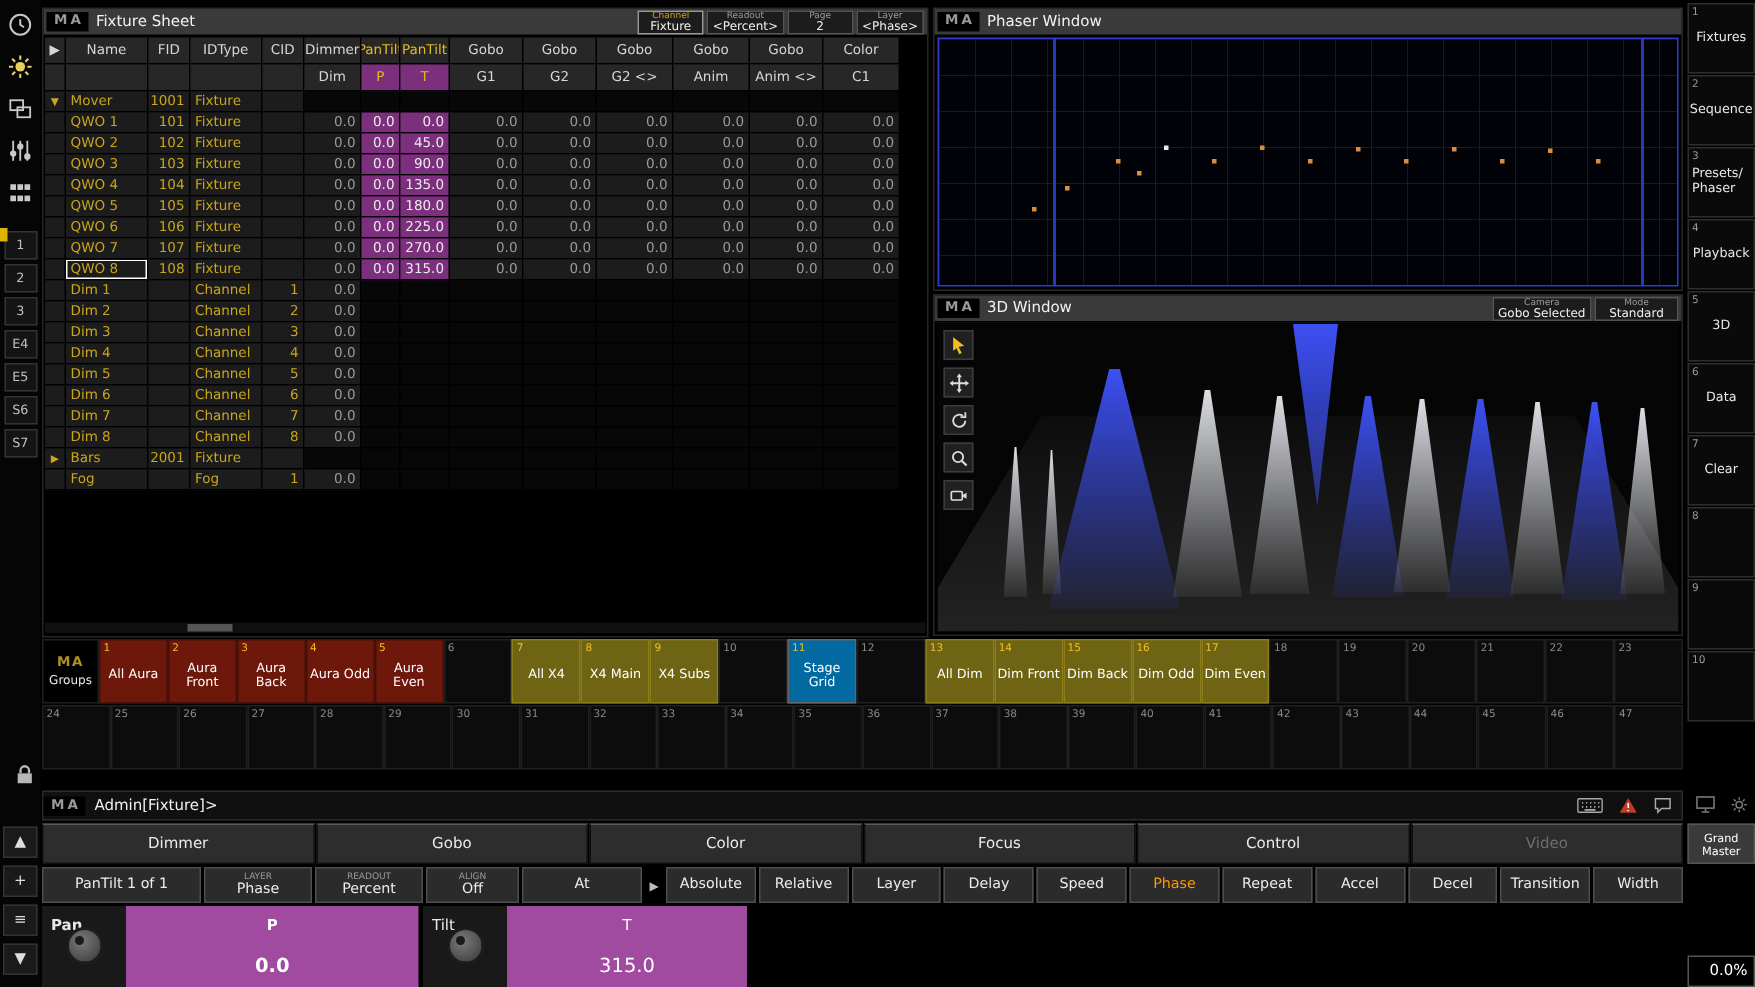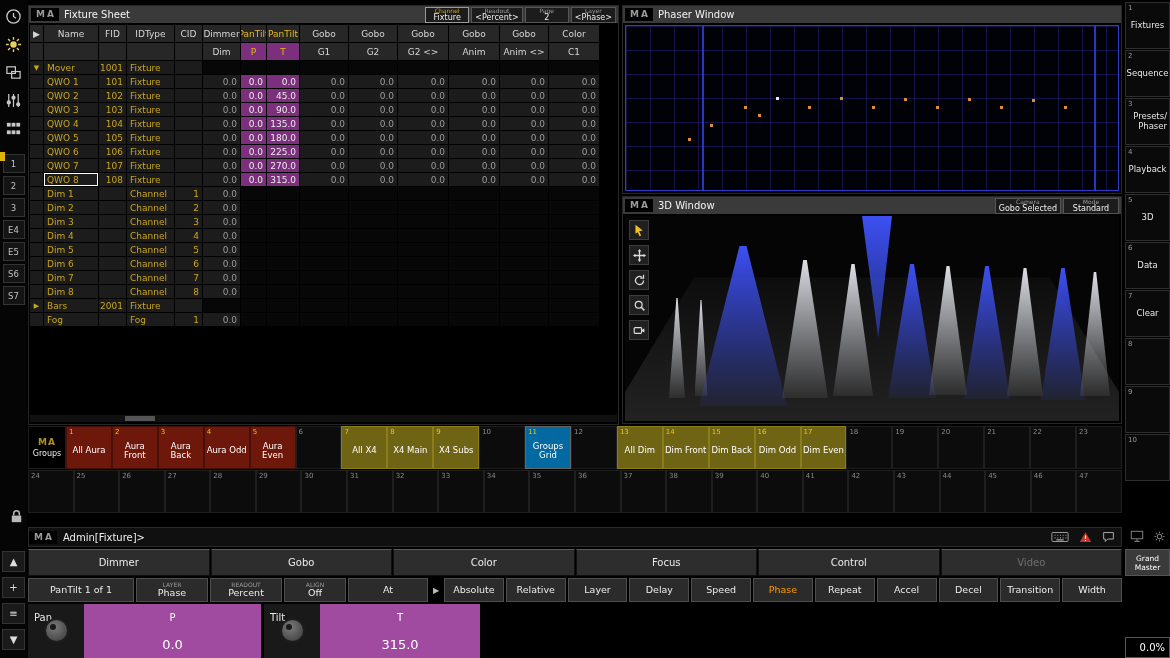--- a/index.html
+++ b/index.html
@@ -67,21 +67,21 @@
   .beam.up{background:linear-gradient(to top,rgba(64,84,255,.45),rgba(64,84,255,.95));}
   #w3d-toolbar{position:absolute;left:4px;top:4px;display:flex;flex-direction:column;gap:5px;}
   .vtb{width:20px;height:20px;background:#202020;border:1px solid #3c3c3c;display:flex;align-items:center;justify-content:center;}
   .vtb svg{width:13px;height:13px;}
   #w3d .tbtn{min-width:56px;}
 
   
   #right-sidebar{position:absolute;left:1125px;top:2px;width:45px;}
   .scell{height:47px;border:1px solid #2e2e2e;margin-bottom:1px;position:relative;background:#0a0a0a;}
   .scell .num{position:absolute;top:1px;left:2px;font-size:7px;color:#999;}
-  .scell .lbl{position:absolute;inset:0;display:flex;align-items:center;justify-content:center;text-align:right;font-size:8.5px;color:#e8e8e8;line-height:1.15;padding:2px;}
+  .scell .lbl{position:absolute;inset:0;display:flex;align-items:center;justify-content:center;text-align:left;font-size:8.5px;color:#e8e8e8;line-height:1.15;padding:2px;}
 
   
   #groups{position:absolute;left:28px;top:426px;width:1094px;height:87px;border:none;}
   .grow{display:flex;height:43px;margin-bottom:1px;}
   .glabel{width:38px;flex:none;background:#000;border:1px solid #1f1f1f;display:flex;flex-direction:column;align-items:center;justify-content:center;gap:2px;}
   .ma-mini{font-weight:bold;color:#b09020;font-size:9px;letter-spacing:1px;}
   .glabel-text{font-size:8px;color:#e8e8e8;}
   .gcell{position:relative;border:1px solid #1f1f1f;background:#0c0c0c;flex:1;}
   .gcell .num{position:absolute;top:1px;left:2px;font-size:7px;color:#8a8a8a;}
   .gcell.assigned .num{color:#f0c020;}
@@ -728,21 +728,21 @@
         </div>
         <div class="gcell assigned olive">
           <div class="num">9</div>
           <div class="gname">X4 Subs</div>
         </div>
         <div class="gcell">
           <div class="num">10</div>
         </div>
         <div class="gcell assigned gray">
           <div class="num">11</div>
-          <div class="gname">Groups Grid</div>
+          <div class="gname">Stage Grid</div>
         </div>
         <div class="gcell">
           <div class="num">12</div>
         </div>
         <div class="gcell assigned olive">
           <div class="num">13</div>
           <div class="gname">All Dim</div>
         </div>
         <div class="gcell assigned olive">
           <div class="num">14</div>
@@ -915,21 +915,21 @@
       <div class="ebtn wfun">Delay</div>
       <div class="ebtn wfun">Speed</div>
       <div class="ebtn wfun active">Phase</div>
       <div class="ebtn wfun">Repeat</div>
       <div class="ebtn wfun">Accel</div>
       <div class="ebtn wfun">Decel</div>
       <div class="ebtn wfun">Transition</div>
       <div class="ebtn wfun">Width</div>
     </div>
   <div id="encoders">
-      <div class="enc" style="width: 233px;">
+      <div class="enc" style="width: 251px; font-weight: bold;">
         <div class="enc-top">
           <div class="enc-name">Pan</div>
           <div class="enc-attr">P</div>
         </div>
         <div class="enc-bot">
           <div class="knobbox"></div>
           <div class="enc-val">0.0</div>
         </div>
         <div class="knob"></div>
       </div>

